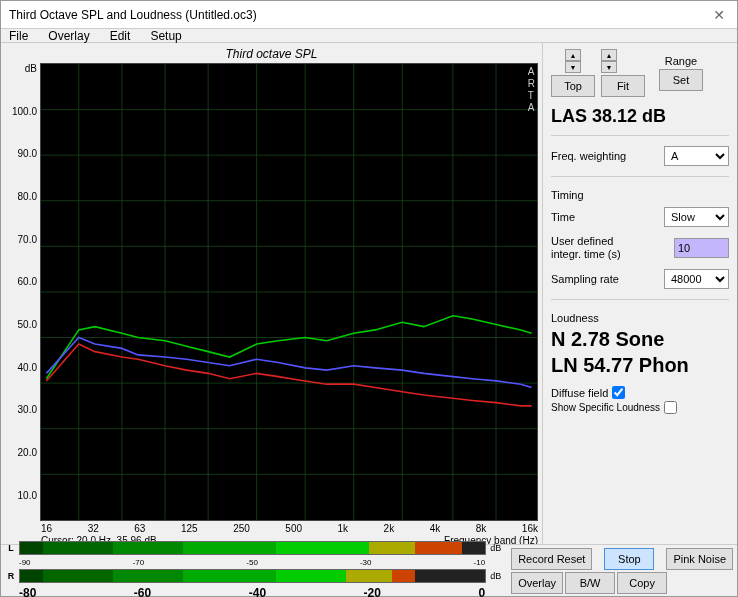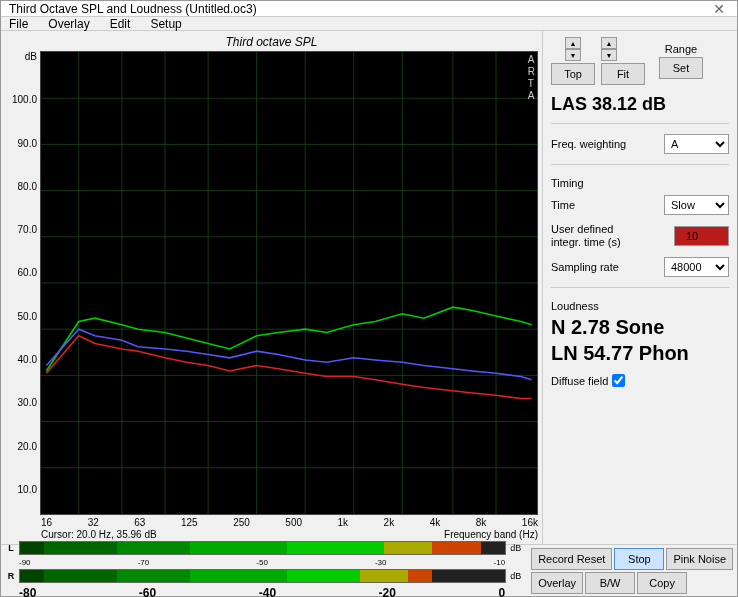--- a/index.html
+++ b/index.html
@@ -22,21 +22,21 @@
       display: flex;
       flex-direction: column;
     }
     .title-bar {
       background: #fff;
       border-bottom: 1px solid #ccc;
       padding: 4px 8px;
       display: flex;
       align-items: center;
       justify-content: space-between;
-      height: 16px;
+      height: 28px;
     }
     .title-text {
       font-size: 12px;
       color: #000;
     }
     .close-btn {
       width: 20px;
       height: 20px;
       display: flex;
       align-items: center;
@@ -158,22 +158,22 @@
       font-size: 11px;
       border: 1px solid #999;
       background: #fff;
       padding: 0 2px;
     }
     .input-field {
       width: 55px;
       height: 20px;
       font-size: 11px;
       border: 1px solid #999;
-      background: #b91c1c;
-      padding: 0 11px;
+      background: #c4b5fd;
+      padding: 0 3px;
     }
     .divider {
       border-top: 1px solid #ccc;
       margin: 4px 0;
     }
     .checkbox-row {
       display: flex;
       align-items: center;
       gap: 4px;
       margin: 2px 0;
@@ -440,20 +440,24 @@
 
       <div class="section-label">Loudness</div>
       <div class="big-value" style="font-size:20px;">N 2.78 Sone</div>
       <div class="big-value" style="font-size:20px;">LN 54.77 Phon</div>
 
       <div style="margin-top:4px;">
         <div class="checkbox-row">
           <span class="field-label">Diffuse field</span>
           <input type="checkbox" checked="" style="">
         </div>
+        <div class="checkbox-row">
+          <span class="field-label" style="font-size:10px;">Show Specific Loudness</span>
+          <input type="checkbox" style="">
+        </div>
       </div>
     </div>
   </div>
 
   <div class="bottom-bar">
 
     <div class="level-meter">
 
       <div class="meter-row">
         <span class="meter-channel">L</span>
@@ -496,21 +500,21 @@
       <div style="display:flex; justify-content:space-between; font-size:12px; color:#000; padding-left:14px; padding-right:16px; margin-top:1px;font-weight:bold;">
         <span>-80</span>
         <span>-60</span>
         <span>-40</span>
         <span>-20</span>
         <span>0</span>
       </div>
     </div>
 
     <div style="display:flex; flex-direction:column; gap:2px; margin-left:4px;">
-      <div style="display:flex; gap:2px;">
+      <div style="display:flex; gap:12px;">
         <button class="action-btn">Record Reset</button>
         <button class="action-btn highlighted">Stop</button>
         <button class="action-btn">Pink Noise</button>
       </div>
       <div style="display:flex; gap:2px;">
         <button class="action-btn">Overlay</button>
         <button class="action-btn">B/W</button>
         <button class="action-btn">Copy</button>
       </div>
     </div>

